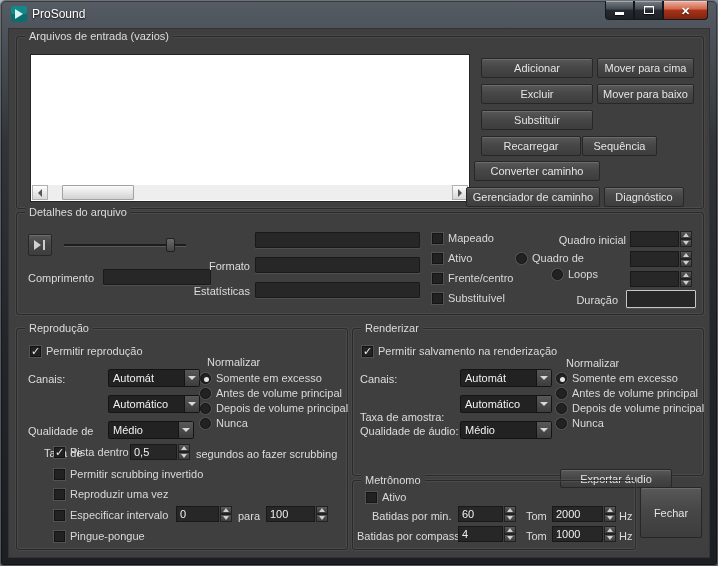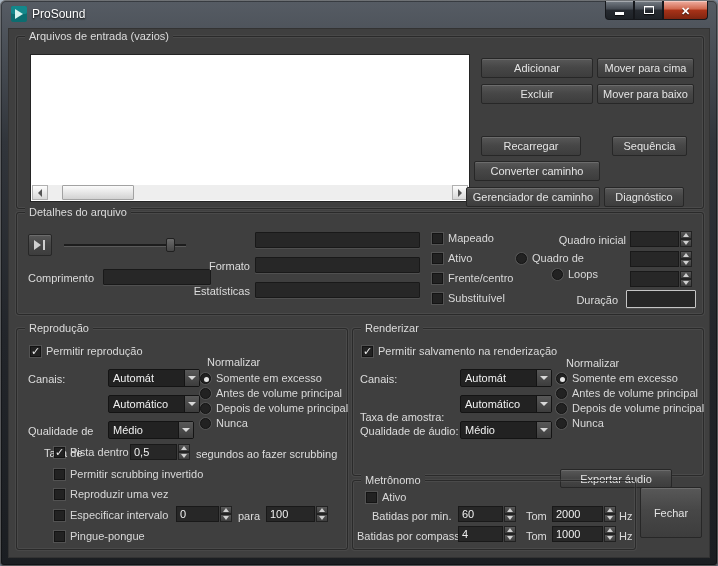--- a/index.html
+++ b/index.html
@@ -134,22 +134,23 @@
         <span class="scroll-arrow">
             <span class="tri-right"></span>
           </span>
       </div>
     </div>
 
     <div class="btn" style="left:473px; top:30px;  width:112px; height:20px;">Adicionar</div>
     <div class="btn" style="left:589px; top:30px;  width:97px;  height:20px;">Mover para cima</div>
     <div class="btn" style="left:473px; top:56px;  width:112px; height:20px;">Excluir</div>
     <div class="btn" style="left:589px; top:56px;  width:97px;  height:20px;">Mover para baixo</div>
+    <div class="btn" style="left:473px; top:82px;  width:112px; height:20px;">Substituir</div>
     <div class="btn" style="left:473px; top:108px; width:100px; height:20px;">Recarregar</div>
-    <div class="btn" style="left:604px; top:108px; width:75px;  height:20px;">Sequência</div>
+    <div class="btn" style="left:574px; top:108px; width:75px;  height:20px;">Sequência</div>
     <div class="btn" style="left:466px; top:133px; width:126px; height:20px;">Converter caminho</div>
     <div class="btn" style="left:458px; top:159px; width:134px; height:20px;">Gerenciador de caminho</div>
     <div class="btn" style="left:596px; top:159px; width:80px;  height:20px;">Diagnóstico</div>
 
     <div class="grp" style="left:8px; top:184px; width:688px; height:103px;">
       <span class="grp-title">Detalhes do arquivo</span>
     </div>
 
     <div class="btn" style="left:20px; top:206px; width:24px; height:22px;">
       <span class="play-icon">

